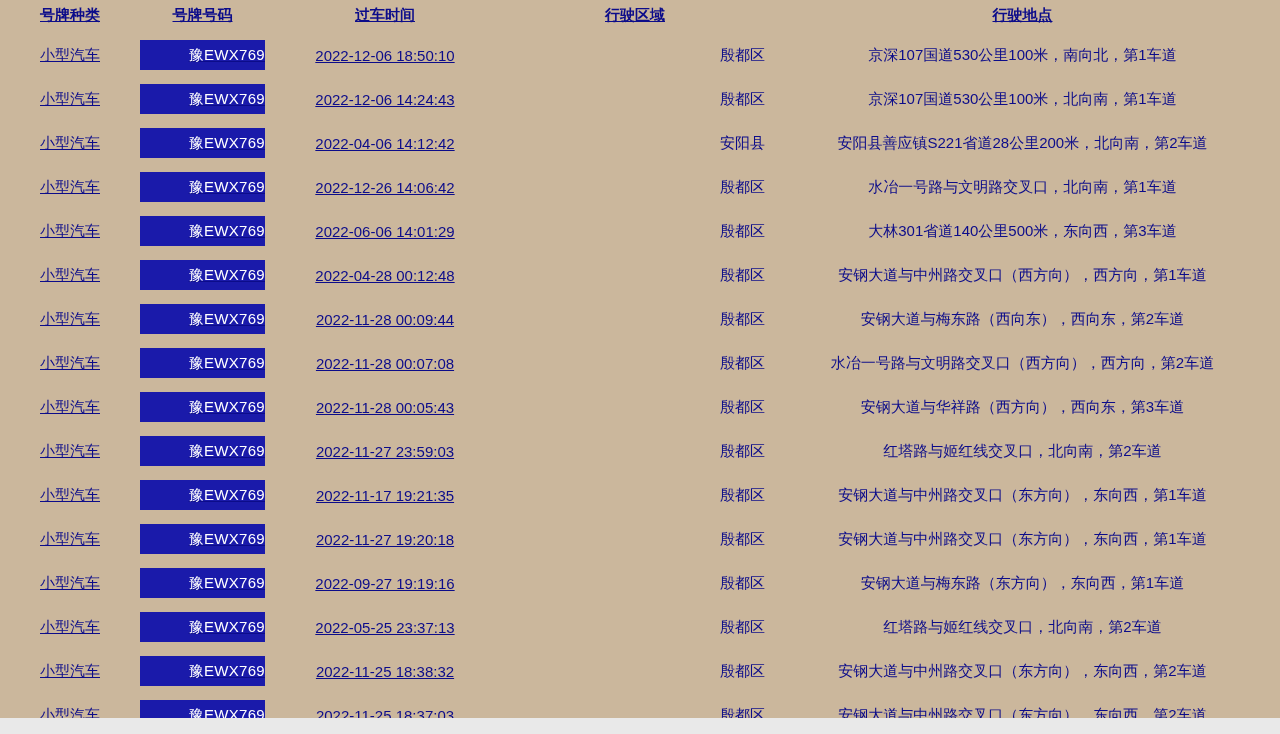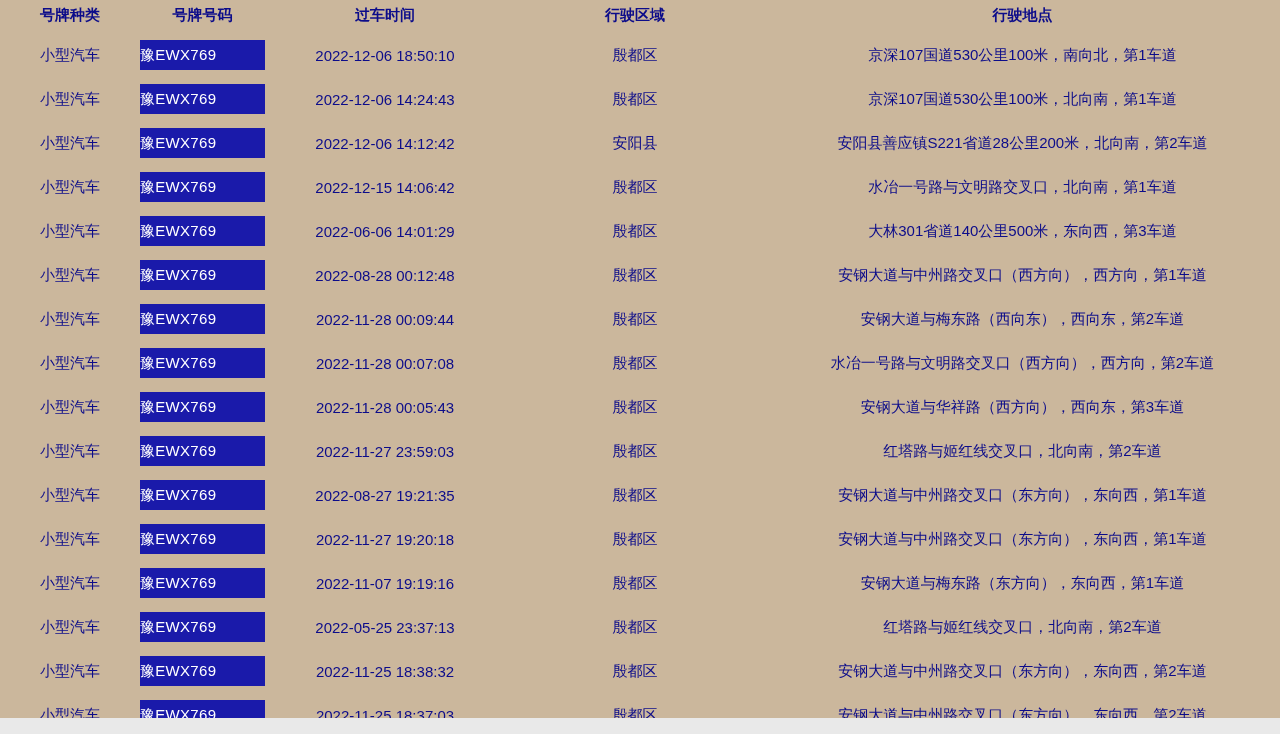--- a/index.html
+++ b/index.html
@@ -13,20 +13,21 @@
   body {
     font-family: "Liberation Sans", sans-serif;
     color: #0c0c8a;
     font-size: 15px;
   }
   .page {
     width: 1280px;
     height: 734px;
     position: relative;
     background: #cbb79c;
+    text-decoration: underline;
   }
   table.records {
     width: 1280px;
     border-collapse: collapse;
     table-layout: fixed;
   }
   table.records th {
     font-weight: bold;
     color: #0c0c8a;
     font-size: 15px;
@@ -46,33 +47,33 @@
   col.c-time    { width: 240px; }
   col.c-area    { width: 260px; }
   col.c-place   { width: 515px; }
 
   td.type { text-align: center; }
   td.plate { text-align: center; padding: 0; }
   td.time { text-align: center; }
   td.area { text-align: left; padding-left: 0; }
   td.place { text-align: left; padding-left: 0; }
 
-  .area-inner { display: inline-block; width: 260px; text-align: center; padding-left: 0; }
+  .area-inner { display: inline-block; width: 260px; text-align: right; padding-left: 0; }
   .place-inner { display: inline-block; text-align: center; }
 
   .plate-badge {
     display: block;
     background: #1a1aaa;
     color: #ffffff;
     font-size: 15px;
     line-height: 30px;
     height: 30px;
     width: 125px;
     margin: 0 auto;
-    text-align: left;
+    text-align: right;
     letter-spacing: 0.3px;
   }
   .bottom-strip {
     position: absolute;
     left: 0;
     bottom: 0;
     width: 1280px;
     height: 16px;
     background: #e9e9e9;
   }
@@ -116,48 +117,48 @@
           </td>
         <td class="time">2022-12-06 14:24:43</td>
         <td class="area"><span class="area-inner">殷都区</span></td>
         <td class="place"><span class="place-inner">京深107国道530公里100米，北向南，第1车道</span></td>
       </tr>
       <tr>
         <td class="type">小型汽车</td>
         <td class="plate">
             <span class="plate-badge">豫EWX769</span>
           </td>
-        <td class="time">2022-12-06 14:12:42</td>
+        <td class="time">2022-04-06 14:12:42</td>
         <td class="area"><span class="area-inner">安阳县</span></td>
         <td class="place"><span class="place-inner">安阳县善应镇S221省道28公里200米，北向南，第2车道</span></td>
       </tr>
       <tr>
         <td class="type">小型汽车</td>
         <td class="plate">
             <span class="plate-badge">豫EWX769</span>
           </td>
-        <td class="time">2022-12-15 14:06:42</td>
+        <td class="time">2022-12-26 14:06:42</td>
         <td class="area"><span class="area-inner">殷都区</span></td>
         <td class="place"><span class="place-inner">水冶一号路与文明路交叉口，北向南，第1车道</span></td>
       </tr>
       <tr>
         <td class="type">小型汽车</td>
         <td class="plate">
             <span class="plate-badge">豫EWX769</span>
           </td>
         <td class="time">2022-06-06 14:01:29</td>
         <td class="area"><span class="area-inner">殷都区</span></td>
         <td class="place"><span class="place-inner">大林301省道140公里500米，东向西，第3车道</span></td>
       </tr>
       <tr>
         <td class="type">小型汽车</td>
         <td class="plate">
             <span class="plate-badge">豫EWX769</span>
           </td>
-        <td class="time">2022-08-28 00:12:48</td>
+        <td class="time">2022-04-28 00:12:48</td>
         <td class="area"><span class="area-inner">殷都区</span></td>
         <td class="place"><span class="place-inner">安钢大道与中州路交叉口（西方向），西方向，第1车道</span></td>
       </tr>
       <tr>
         <td class="type">小型汽车</td>
         <td class="plate">
             <span class="plate-badge">豫EWX769</span>
           </td>
         <td class="time">2022-11-28 00:09:44</td>
         <td class="area"><span class="area-inner">殷都区</span></td>
@@ -188,39 +189,39 @@
           </td>
         <td class="time">2022-11-27 23:59:03</td>
         <td class="area"><span class="area-inner">殷都区</span></td>
         <td class="place"><span class="place-inner">红塔路与姬红线交叉口，北向南，第2车道</span></td>
       </tr>
       <tr>
         <td class="type">小型汽车</td>
         <td class="plate">
             <span class="plate-badge">豫EWX769</span>
           </td>
-        <td class="time">2022-08-27 19:21:35</td>
+        <td class="time">2022-11-17 19:21:35</td>
         <td class="area"><span class="area-inner">殷都区</span></td>
         <td class="place"><span class="place-inner">安钢大道与中州路交叉口（东方向），东向西，第1车道</span></td>
       </tr>
       <tr>
         <td class="type">小型汽车</td>
         <td class="plate">
             <span class="plate-badge">豫EWX769</span>
           </td>
         <td class="time">2022-11-27 19:20:18</td>
         <td class="area"><span class="area-inner">殷都区</span></td>
         <td class="place"><span class="place-inner">安钢大道与中州路交叉口（东方向），东向西，第1车道</span></td>
       </tr>
       <tr>
         <td class="type">小型汽车</td>
         <td class="plate">
             <span class="plate-badge">豫EWX769</span>
           </td>
-        <td class="time">2022-11-07 19:19:16</td>
+        <td class="time">2022-09-27 19:19:16</td>
         <td class="area"><span class="area-inner">殷都区</span></td>
         <td class="place"><span class="place-inner">安钢大道与梅东路（东方向），东向西，第1车道</span></td>
       </tr>
       <tr>
         <td class="type">小型汽车</td>
         <td class="plate">
             <span class="plate-badge">豫EWX769</span>
           </td>
         <td class="time">2022-05-25 23:37:13</td>
         <td class="area"><span class="area-inner">殷都区</span></td>

